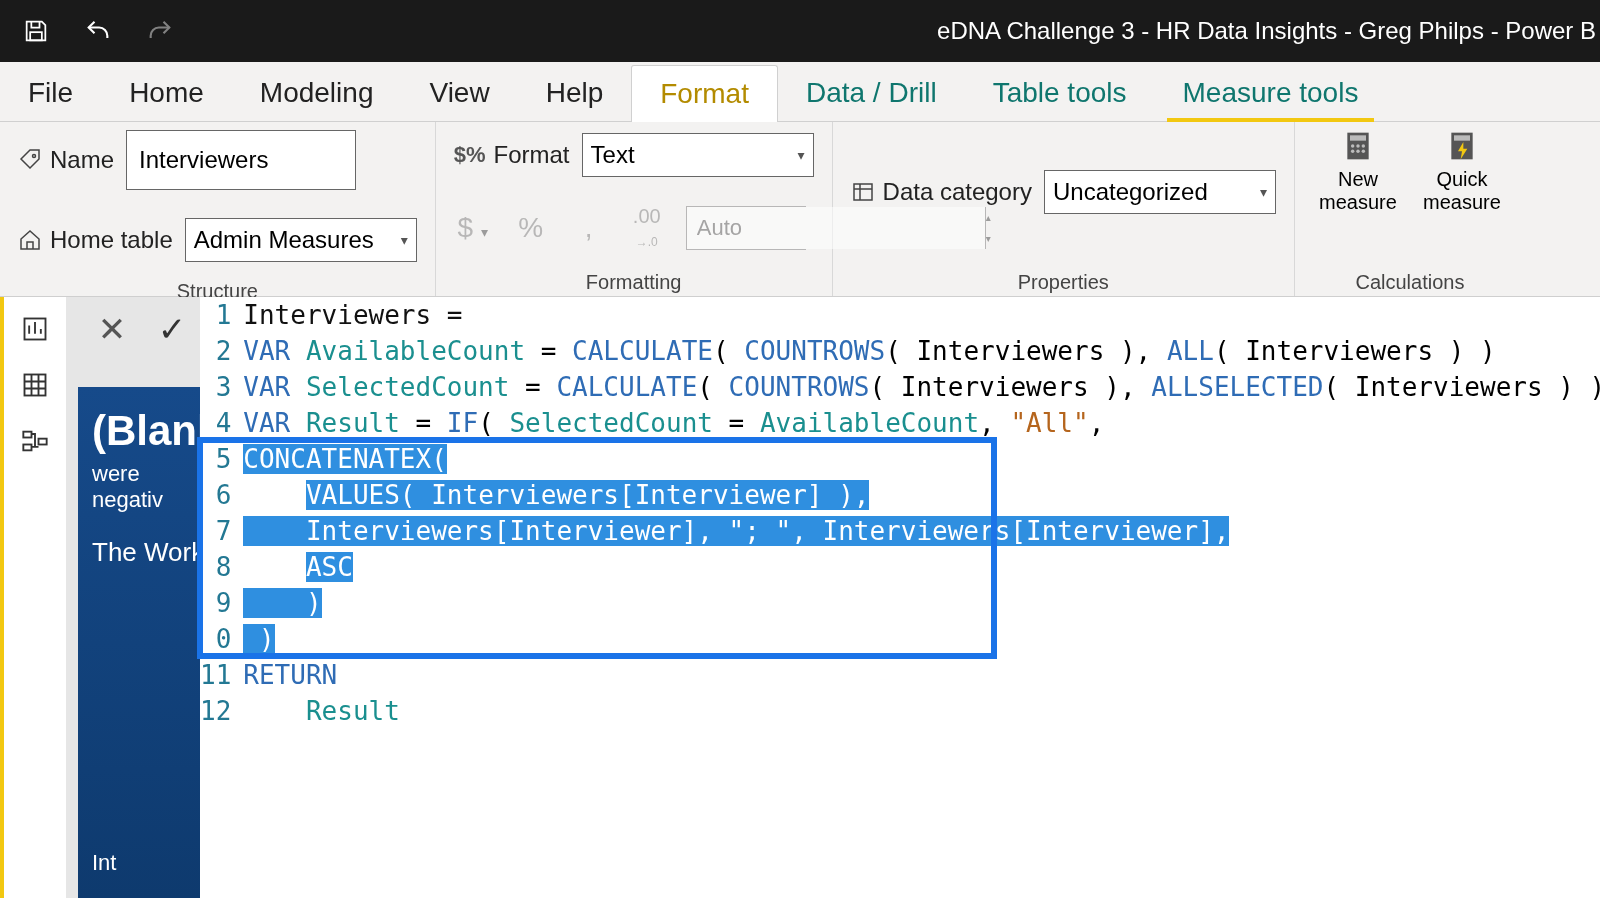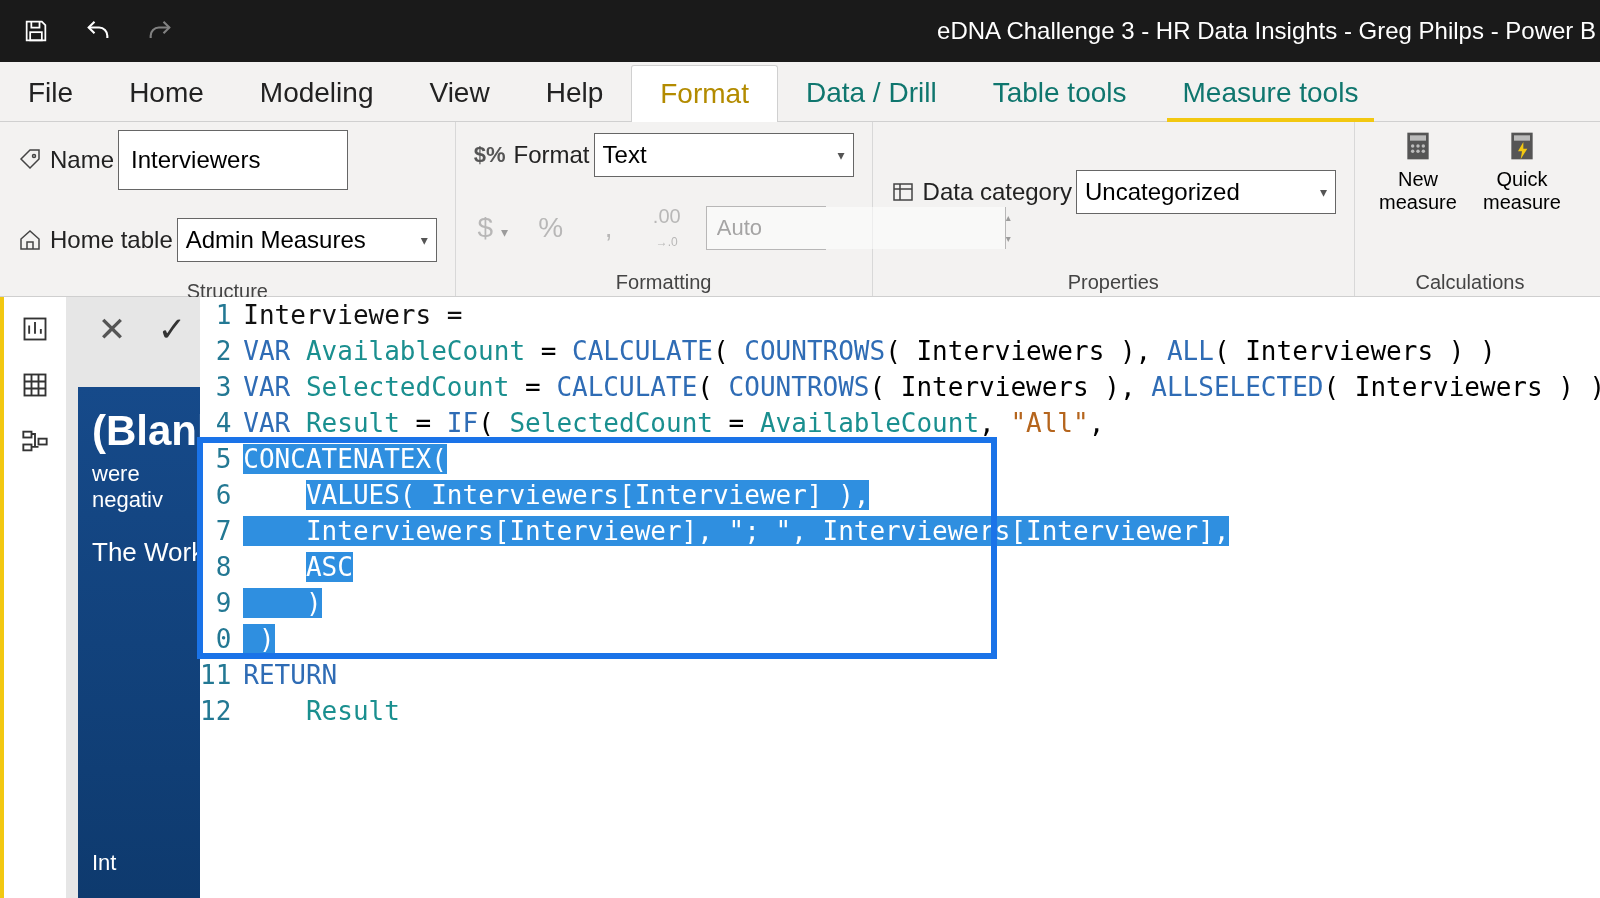--- a/index.html
+++ b/index.html
@@ -17,24 +17,24 @@
   .tab.selected { color: #b38b00; }
   .tab.selected::after { content:""; position:absolute; left:12px; right:12px; bottom:-1px; height:4px; background:#f2c811; }
   .tab.context-active { border:1px solid #d0d0d0; border-bottom:none; background:#fff; color:#b38b00; margin-bottom:-1px; border-radius:3px 3px 0 0;}
   .tab.context { color:#0f766e; }
   
   
   .ribbon { height: 175px; background: #f3f2f1; border-bottom: 1px solid #cfcfcf; display:flex; }
   .ribbon-group { display:flex; flex-direction: column; padding:8px 18px 2px 18px; border-right:1px solid #d8d8d8; }
   .ribbon-group-body { flex:1; display:flex; align-items:flex-start; gap:14px; }
   .ribbon-label { text-align:center; font-size:20px; color:#444; margin-top:4px;}
-  .field-row { display:flex; align-items:center; gap:4px; margin-bottom:14px; }
+  .field-row { display:flex; align-items:center; gap:12px; margin-bottom:14px; }
   .field-label { font-size:24px; color:#222; display:flex; align-items:center; gap:8px;}
   .field-input { border:1px solid #666; background:#fff; font-size:24px; padding:4px 12px; width:230px; height:60px;}
-  .field-select { border:1px solid #666; background:#fff; font-size:24px; padding:4px 8px; width:260px; height:44px; display:flex; align-items:center; justify-content:space-between;}
+  .field-select { border:1px solid #666; background:#fff; font-size:24px; padding:4px 8px; width:232px; height:44px; display:flex; align-items:center; justify-content:space-between;}
   .chev { font-size:14px; color:#555;}
   .fmt-btn { font-size:28px; color:#888; width:38px; text-align:center;}
   .spinner { border:1px solid #888; background:#86efac; width:120px; height:44px; display:flex;}
   .spinner input { border:none; flex:1; font-size:22px; padding-left:10px; color:#666; outline:none; }
   .spinner-arrows { width:22px; display:flex; flex-direction:column; border-left:1px solid #888;}
   .spinner-arrows div { flex:1; font-size:10px; display:flex; align-items:center; justify-content:center; color:#555;}
   .calc-btn { display:flex; flex-direction:column; align-items:center; width:90px;}
   .calc-icon { width:32px; height:32px; margin-bottom:6px;}
   .calc-text { font-size:20px; text-align:center; line-height:1.15;}
   

